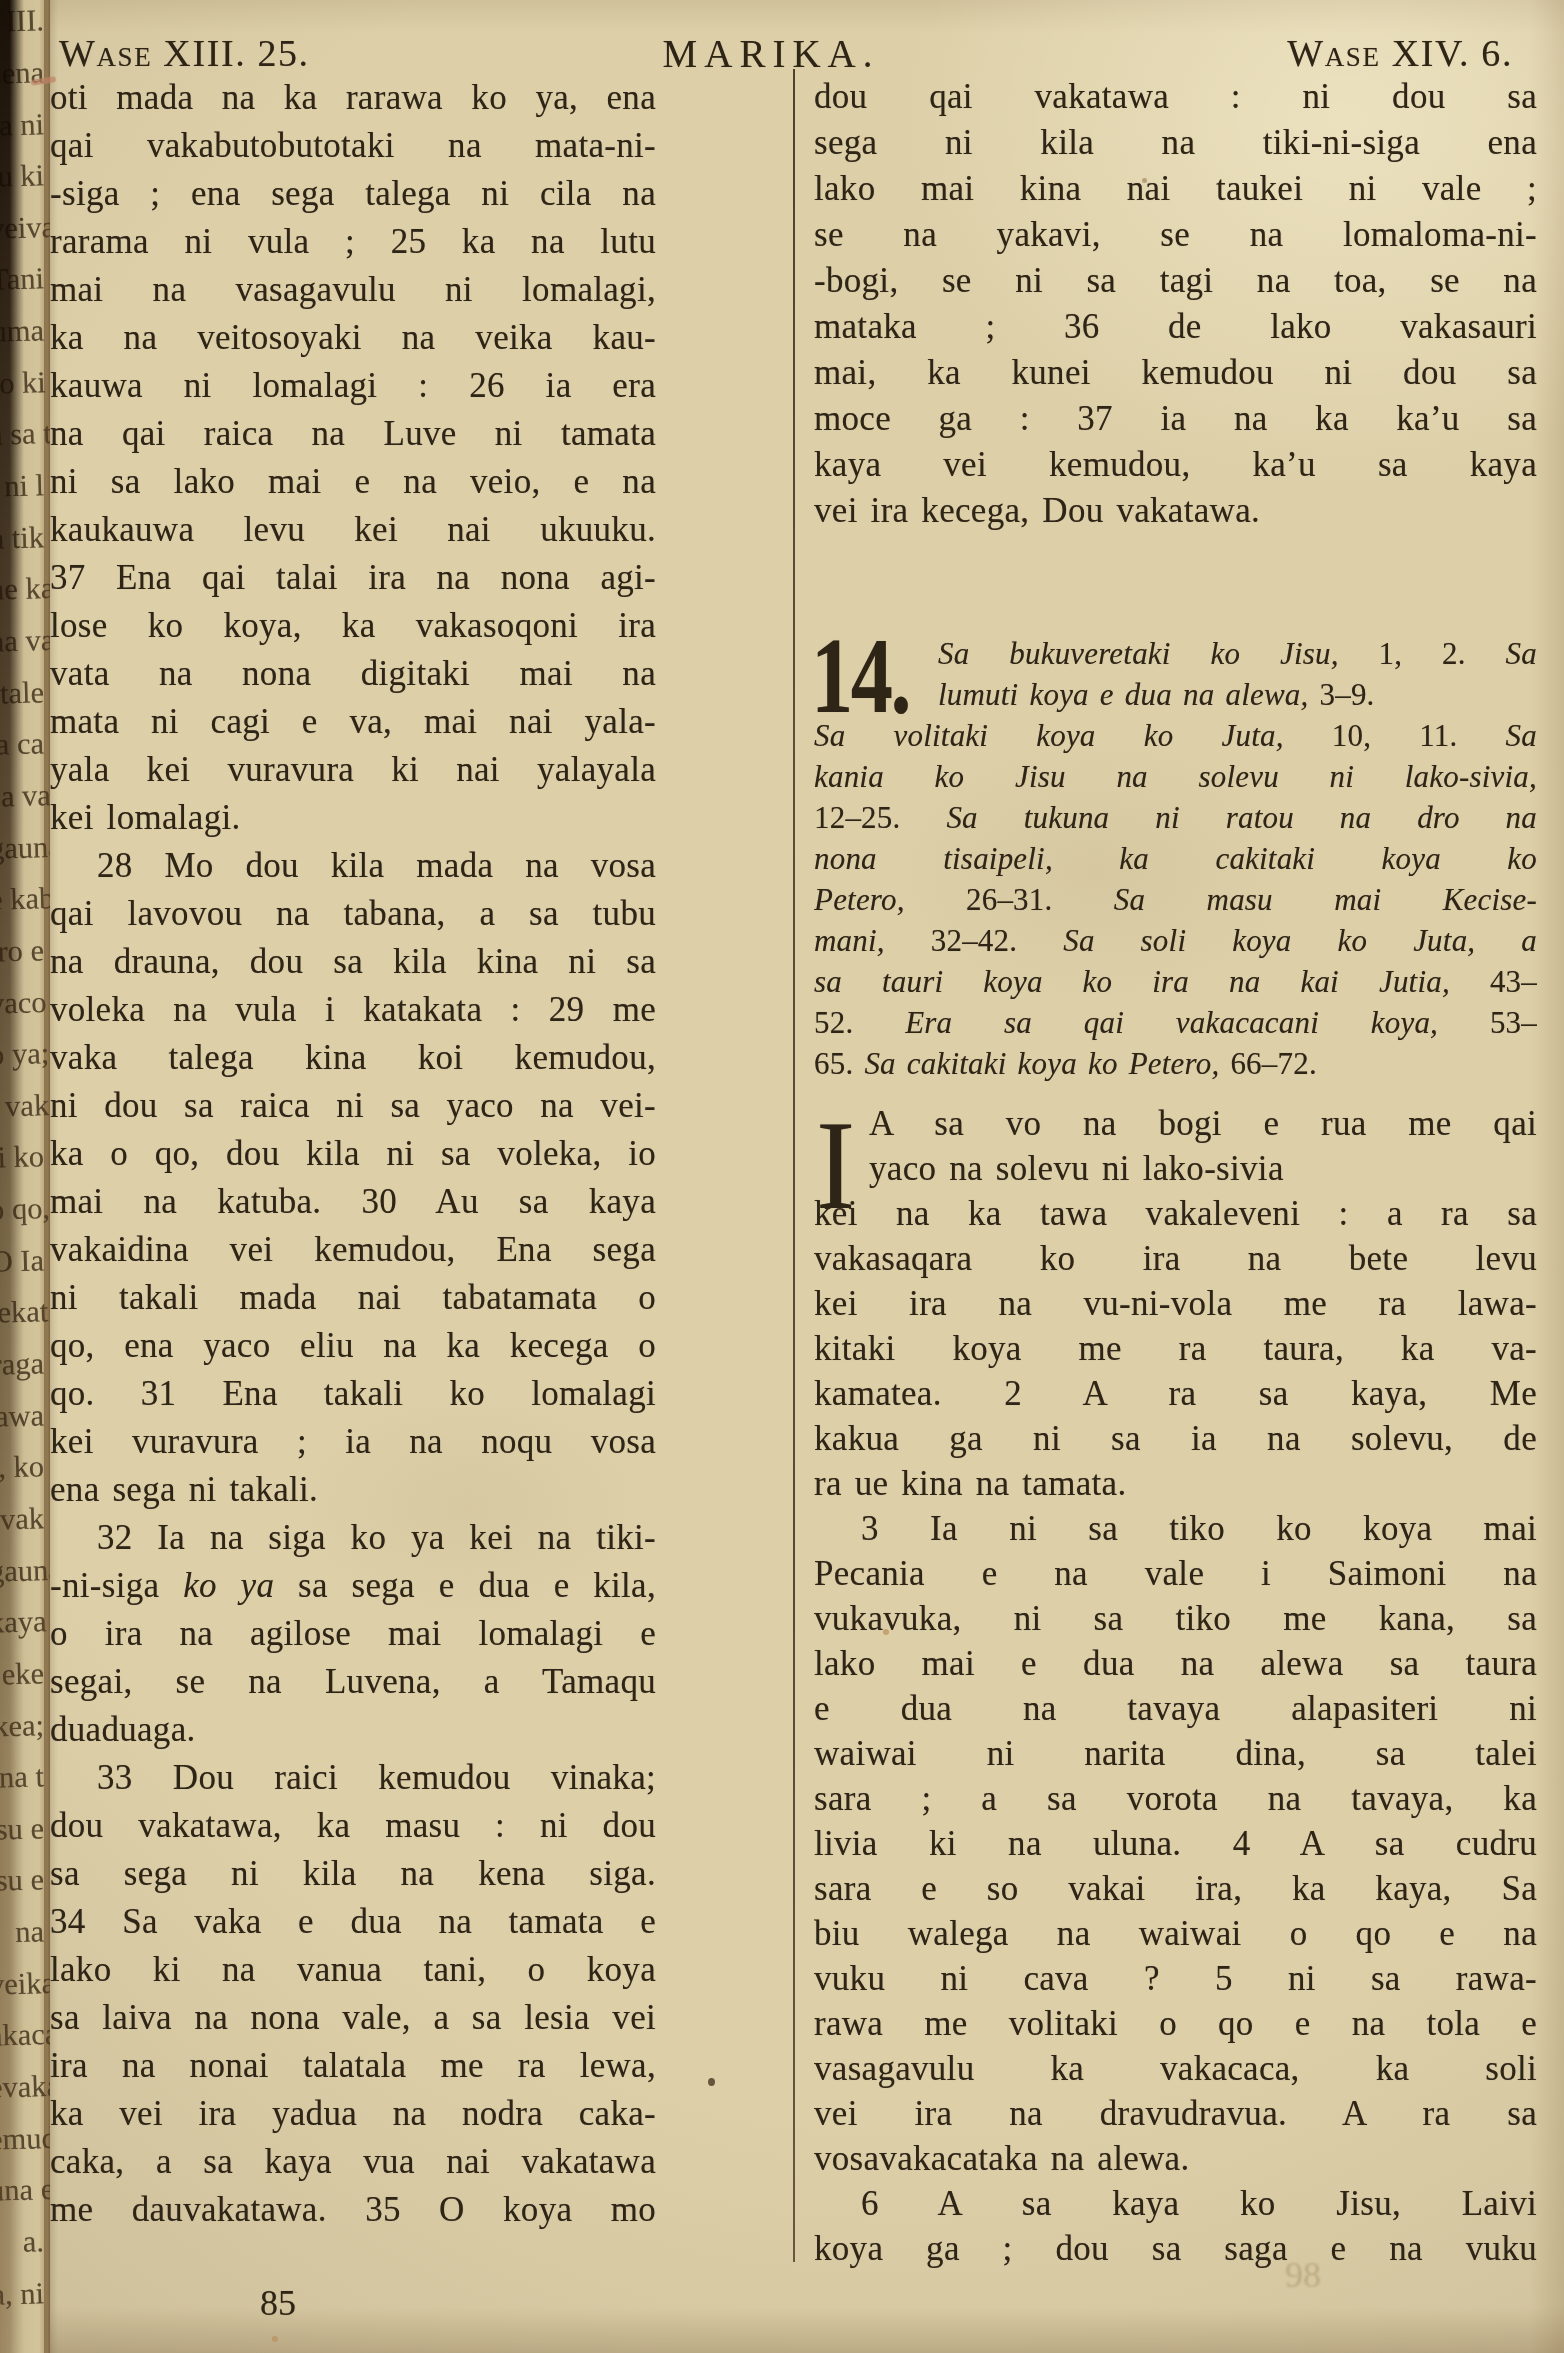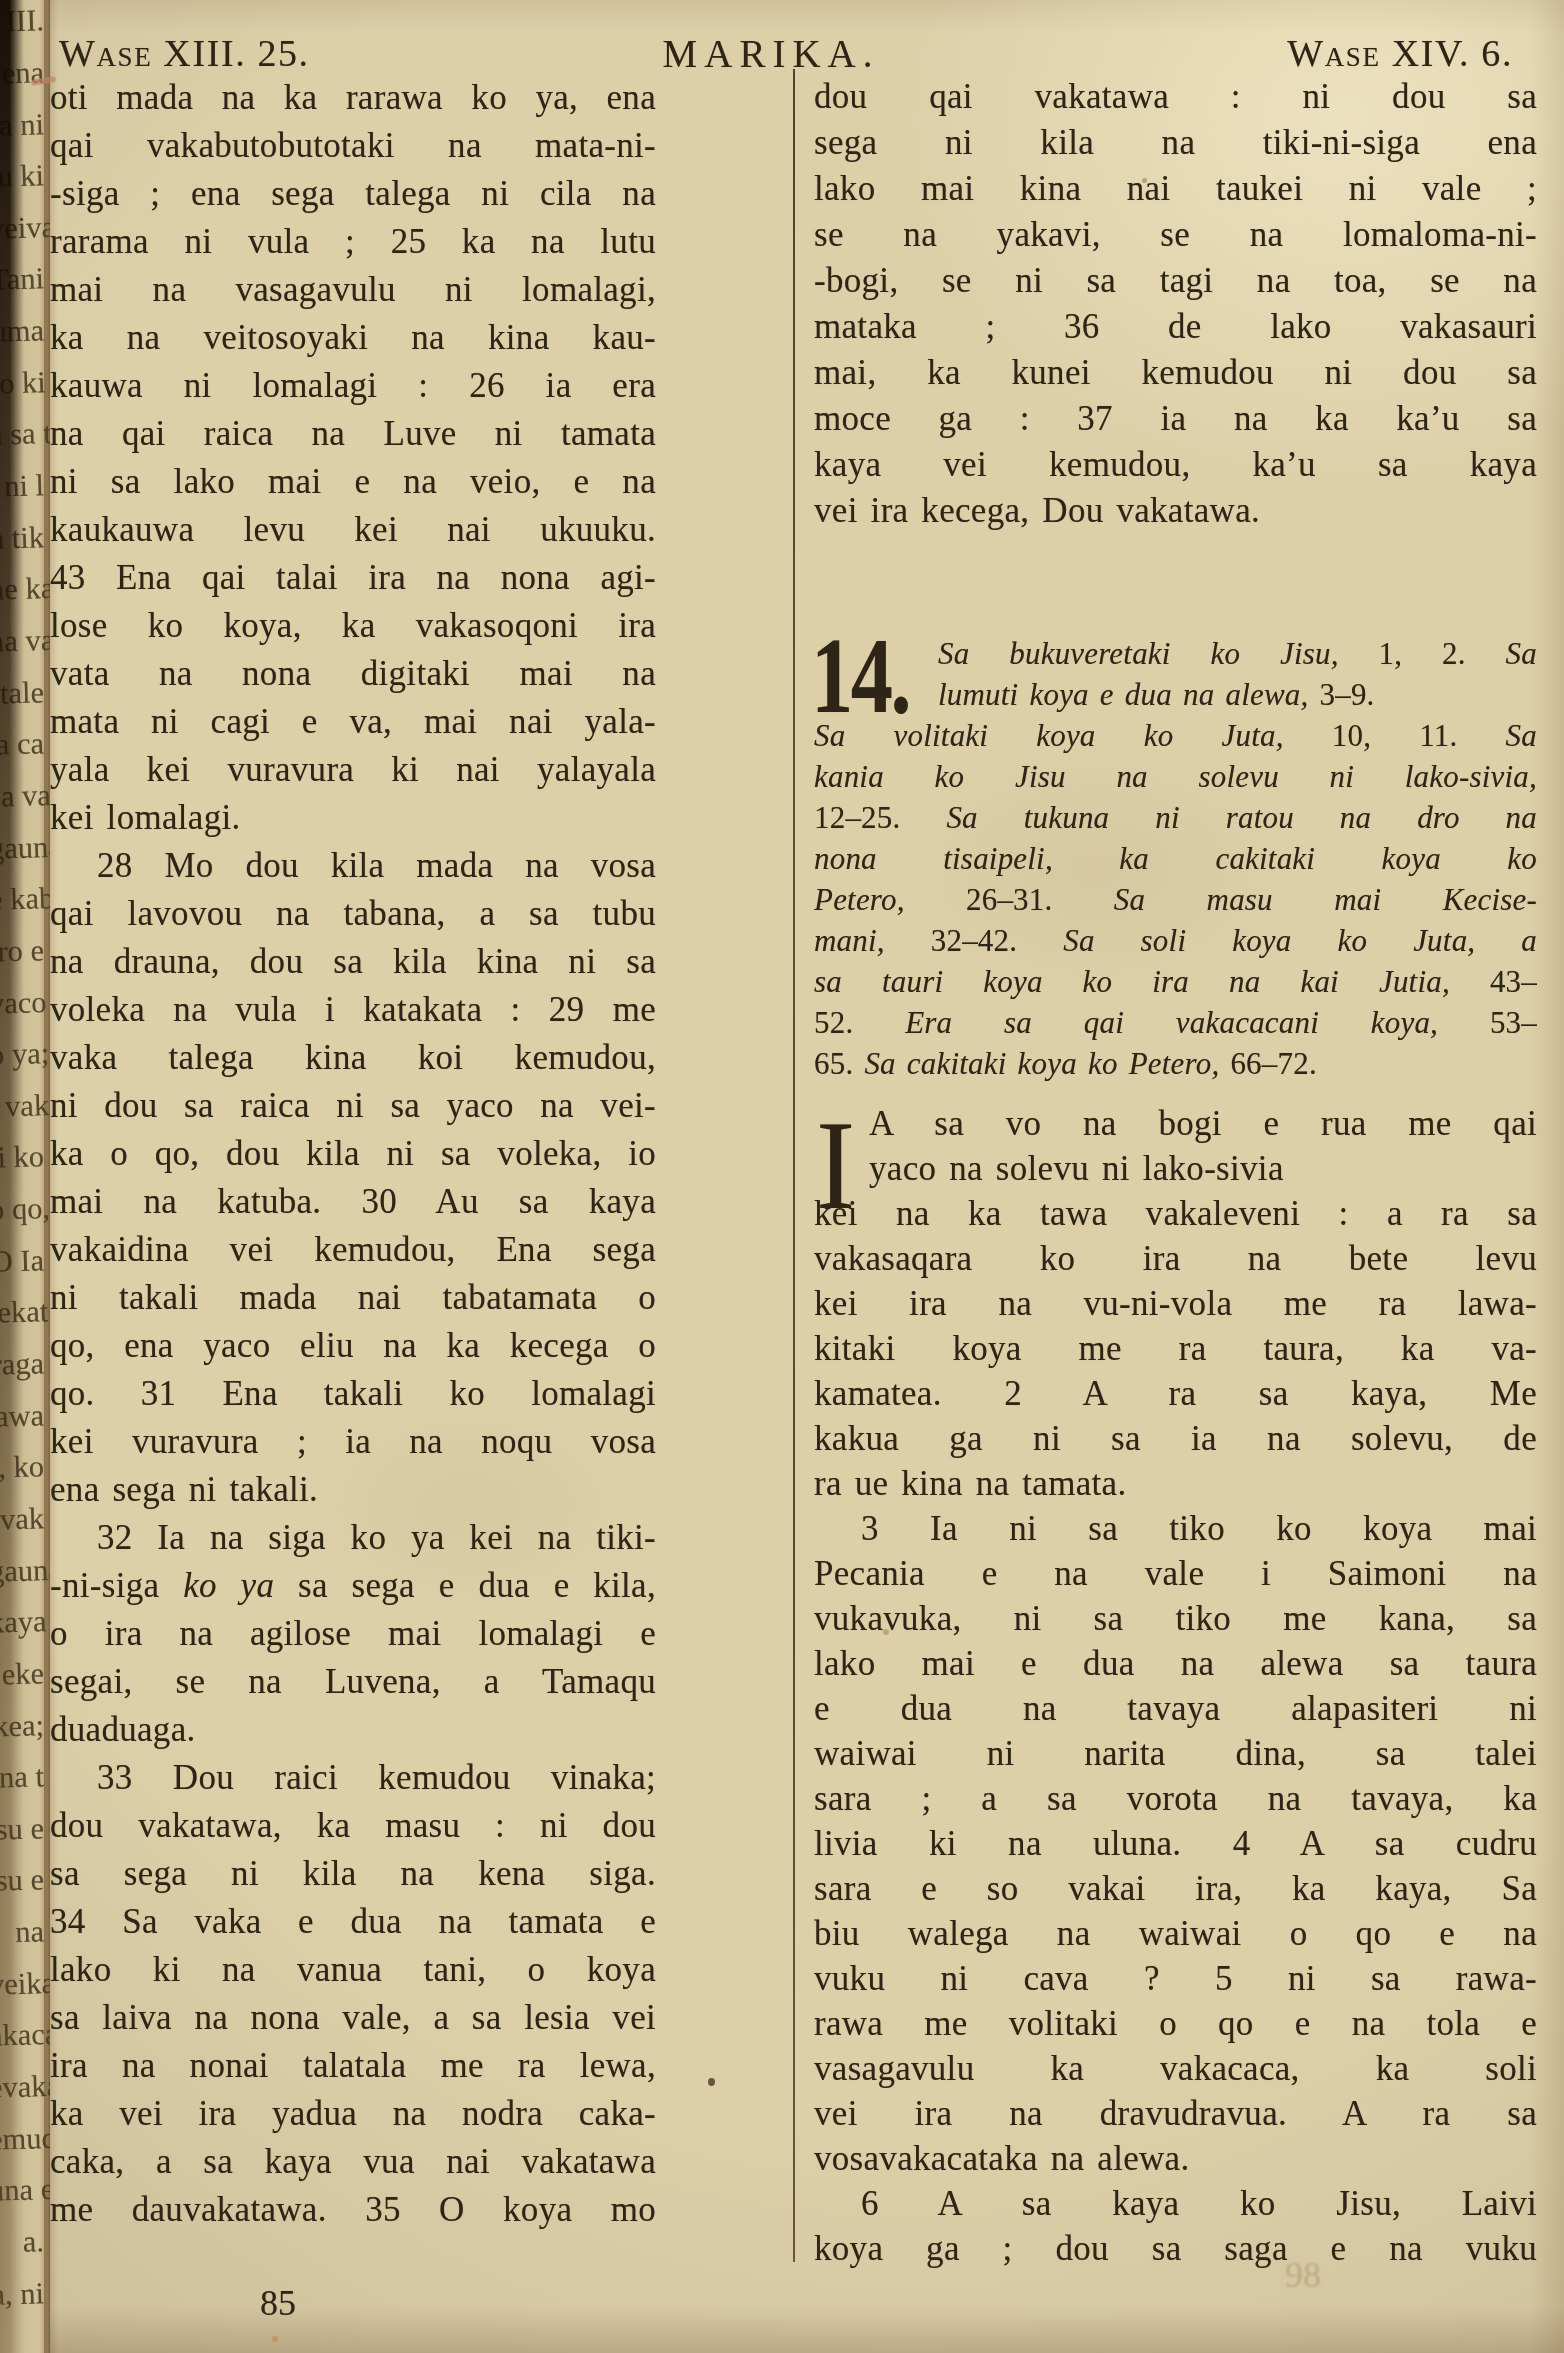--- a/index.html
+++ b/index.html
@@ -141,26 +141,26 @@
   <div class="redmark"></div>
 
   <div class="divider"></div>
 
   <div class="col col-left">
       <div class="line">oti mada na ka rarawa ko ya, ena</div>
       <div class="line">qai vakabutobutotaki na mata-ni-</div>
       <div class="line">-siga ; ena sega talega ni cila na</div>
       <div class="line">rarama ni vula ; 25 ka na lutu</div>
       <div class="line">mai na vasagavulu ni lomalagi,</div>
-      <div class="line">ka na veitosoyaki na kina kau-</div>
+      <div class="line">ka na veitosoyaki na veika kau-</div>
       <div class="line">kauwa ni lomalagi : 26 ia era</div>
       <div class="line">na qai raica na Luve ni tamata</div>
       <div class="line">ni sa lako mai e na veio, e na</div>
       <div class="line">kaukauwa levu kei nai ukuuku.</div>
-      <div class="line">43 Ena qai talai ira na nona agi-</div>
+      <div class="line">37 Ena qai talai ira na nona agi-</div>
       <div class="line">lose ko koya, ka vakasoqoni ira</div>
       <div class="line">vata na nona digitaki mai na</div>
       <div class="line">mata ni cagi e va, mai nai yala-</div>
       <div class="line">yala kei vuravura ki nai yalayala</div>
       <div class="line end">kei lomalagi.</div>
       <div class="line ind">28 Mo dou kila mada na vosa</div>
       <div class="line">qai lavovou na tabana, a sa tubu</div>
       <div class="line">na drauna, dou sa kila kina ni sa</div>
       <div class="line">voleka na vula i katakata : 29 me</div>
       <div class="line">vaka talega kina koi kemudou,</div>

